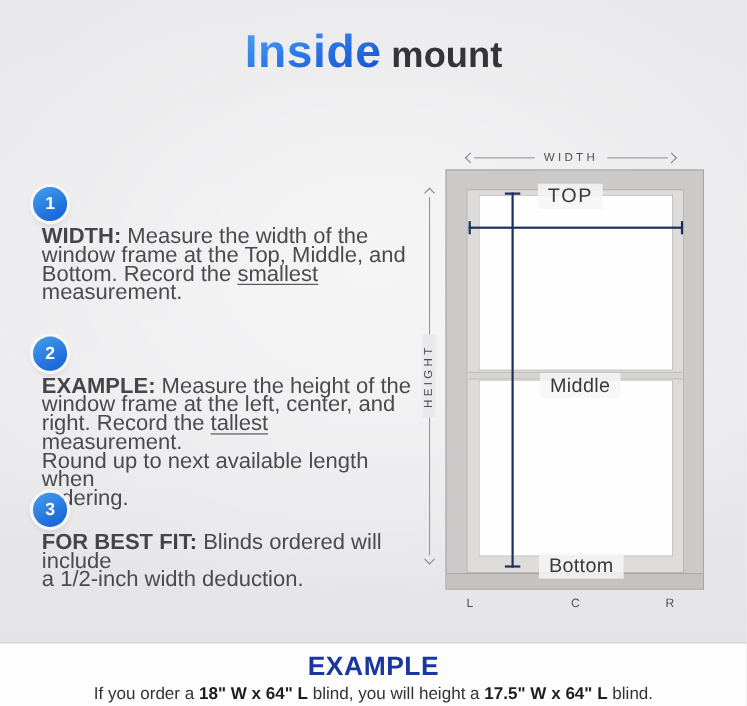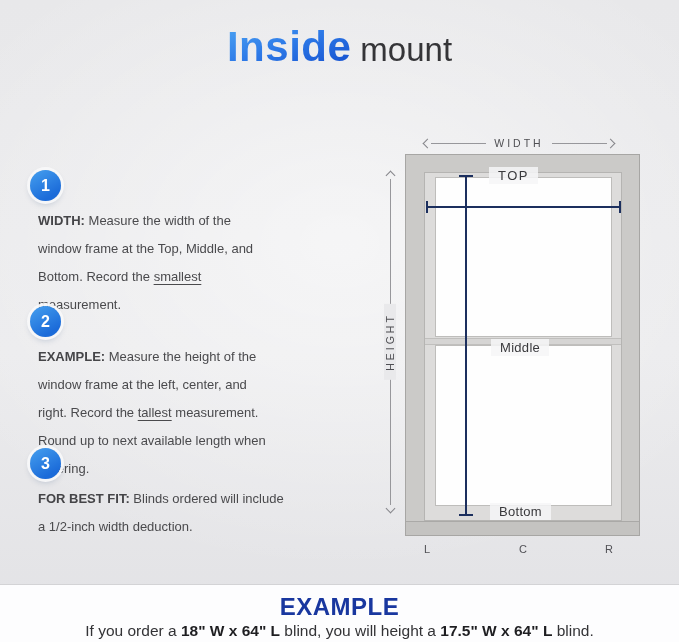--- a/index.html
+++ b/index.html
@@ -15,34 +15,34 @@
   
   .title { position:absolute; top:22px; left:0; width:100%; text-align:center; }
   .title-line1 { font-size:34px; font-weight:600; color:#3e3e41; letter-spacing:0.5px; }
   .title-line2 { margin-top:1px; font-size:33px; color:#353538; }
   .title-highlight {
     font-size:42px; font-weight:bold; letter-spacing:0.5px;
     background:linear-gradient(160deg,#4fa7f3 0%,#2e7be8 45%,#1550cf 95%);
     -webkit-background-clip:text; background-clip:text;
     color:#1d5ad5; -webkit-text-fill-color:transparent;
   }
-  .title-rest { font-weight:400; margin-left:9px; }
+  .title-rest { font-weight:700; margin-left:9px; }
 
   
   .step { position:absolute; left:30px; width:345px; }
   .step-1 { top:170px; } .step-2 { top:306px; } .step-3 { top:448px; }
   .step-circle {
     width:31px; height:31px; border-radius:50%;
     background:linear-gradient(150deg,#46a0ef 0%,#1b6bd9 78%);
     color:#fff; font-weight:bold; font-size:16px;
     display:flex; align-items:center; justify-content:center;
     box-shadow:0 0 0 3px rgba(248,248,249,0.95), 0 3px 6px rgba(40,70,120,0.25);
   }
   .step-text {
-    margin:6px 0 0 8px; font-size:13px; line-height:28px;
+    margin:6px 0 0 8px; font-size:20px; line-height:17px;
     color:#4a4a4d; white-space:pre-line;
   }
   .step-label { font-weight:bold; color:#454548; }
   .ul { text-decoration:underline; text-underline-offset:3px; text-decoration-thickness:1px; }
 
   
   .harrow { position:absolute; left:424px; top:137px; width:190px; height:12px; display:flex; align-items:center; }
   .harrow-label { font-size:10.5px; letter-spacing:3px; color:#4f4f53; padding:0 8px; }
   .aline { flex:1; height:1px; background:#97979b; }
   .chev { width:7px; height:7px; border-left:1.3px solid #85858a; border-bottom:1.3px solid #85858a; flex:none; }
@@ -77,21 +77,21 @@
   .measure-h { position:absolute; left:426px; top:206px; width:195px; height:2px; background:#1c2f5e; }
   .measure-v { position:absolute; left:465px; top:175px; width:2px; height:341px; background:#1c2f5e; }
   .tick { position:absolute; background:#1c2f5e; }
   .measure-h .tick { width:2px; height:12px; top:-5px; }
   .t-l { left:0; } .t-r { right:0; }
   .measure-v .tick { width:14px; height:2px; left:-6px; }
   .t-t { top:0; } .t-b { bottom:0; }
 
   
   .chip { position:absolute; background:rgba(246,246,247,0.85); color:#39393c;
-          font-size:13px; padding:1px 9px; letter-spacing:0.3px; }
+          font-size:18px; padding:1px 9px; letter-spacing:0.3px; }
   .chip-top    { left:489px; top:167px; letter-spacing:1.5px; }
   .chip-middle { left:491px; top:339px; }
   .chip-bottom { left:490px; top:503px; }
   .mark { position:absolute; top:543px; font-size:11px; color:#515156; letter-spacing:0.5px; }
   .mark-l { left:424px; } .mark-c { left:519px; } .mark-r { left:605px; }
 
   
   .footer { position:absolute; left:0; bottom:0; width:100%; height:57px;
             background:#fdfdfe; box-shadow:0 -1px 0 rgba(0,0,0,0.07); text-align:center; }
   .footer-heading { margin-top:8px; font-size:24px; font-weight:bold; color:#19379f; letter-spacing:0.5px; }

